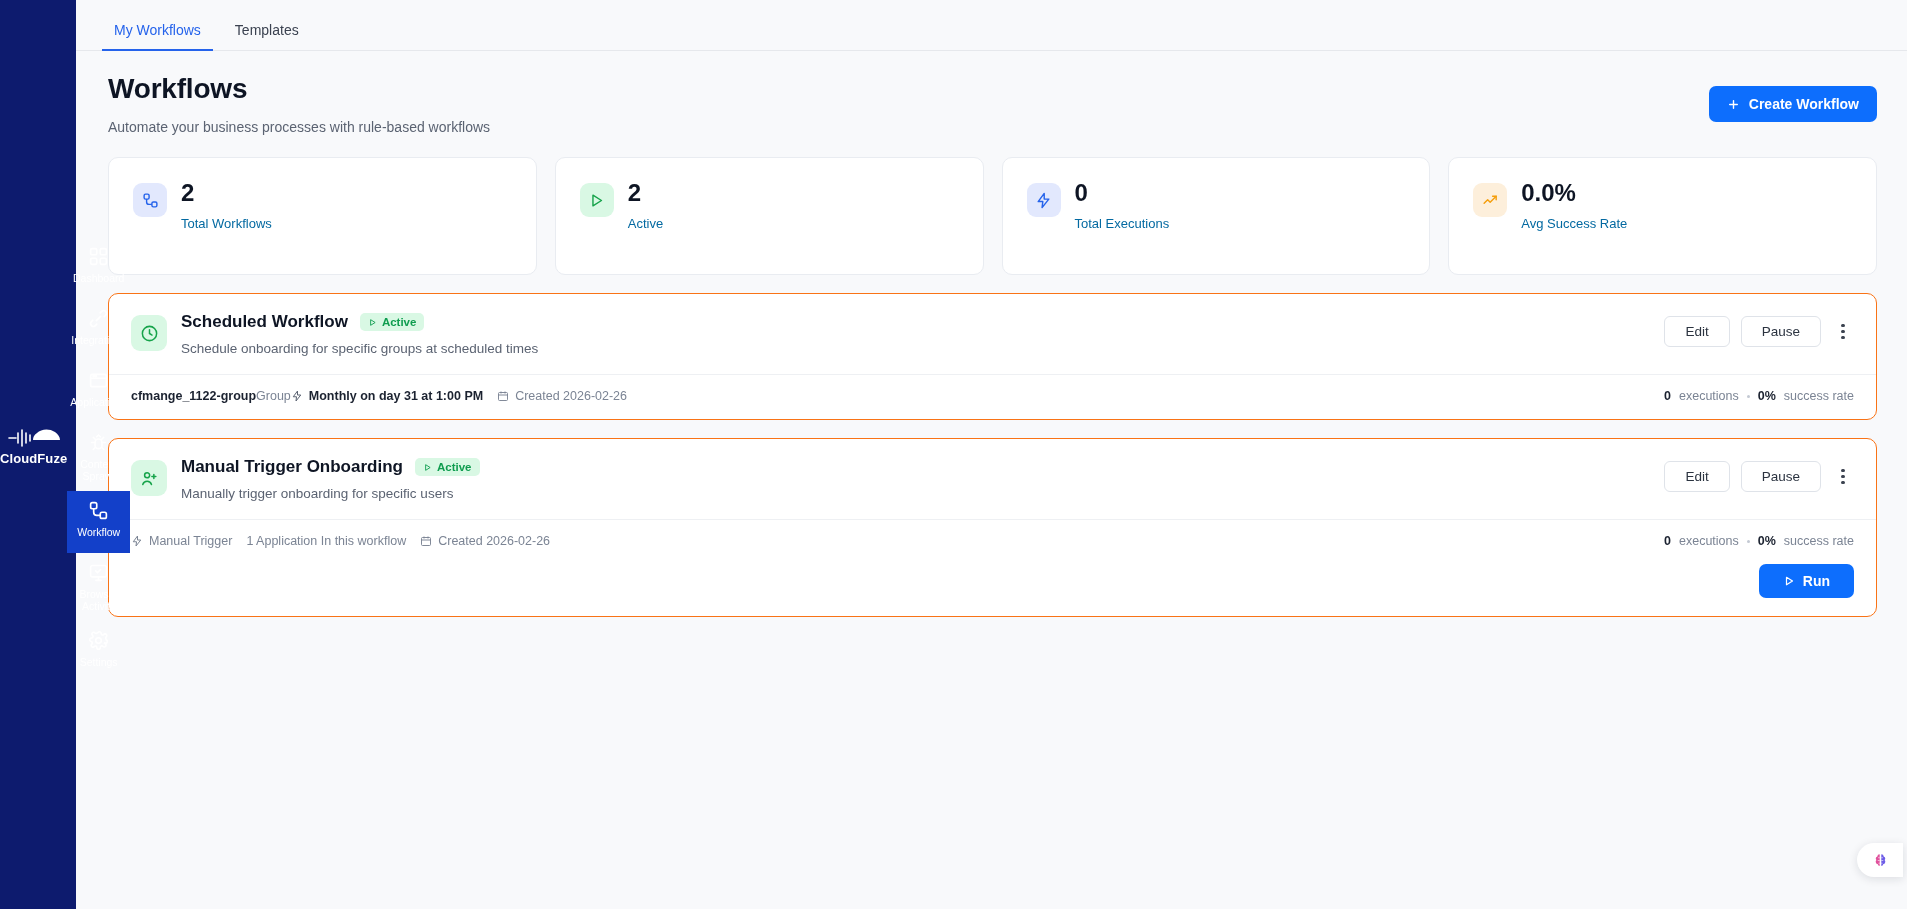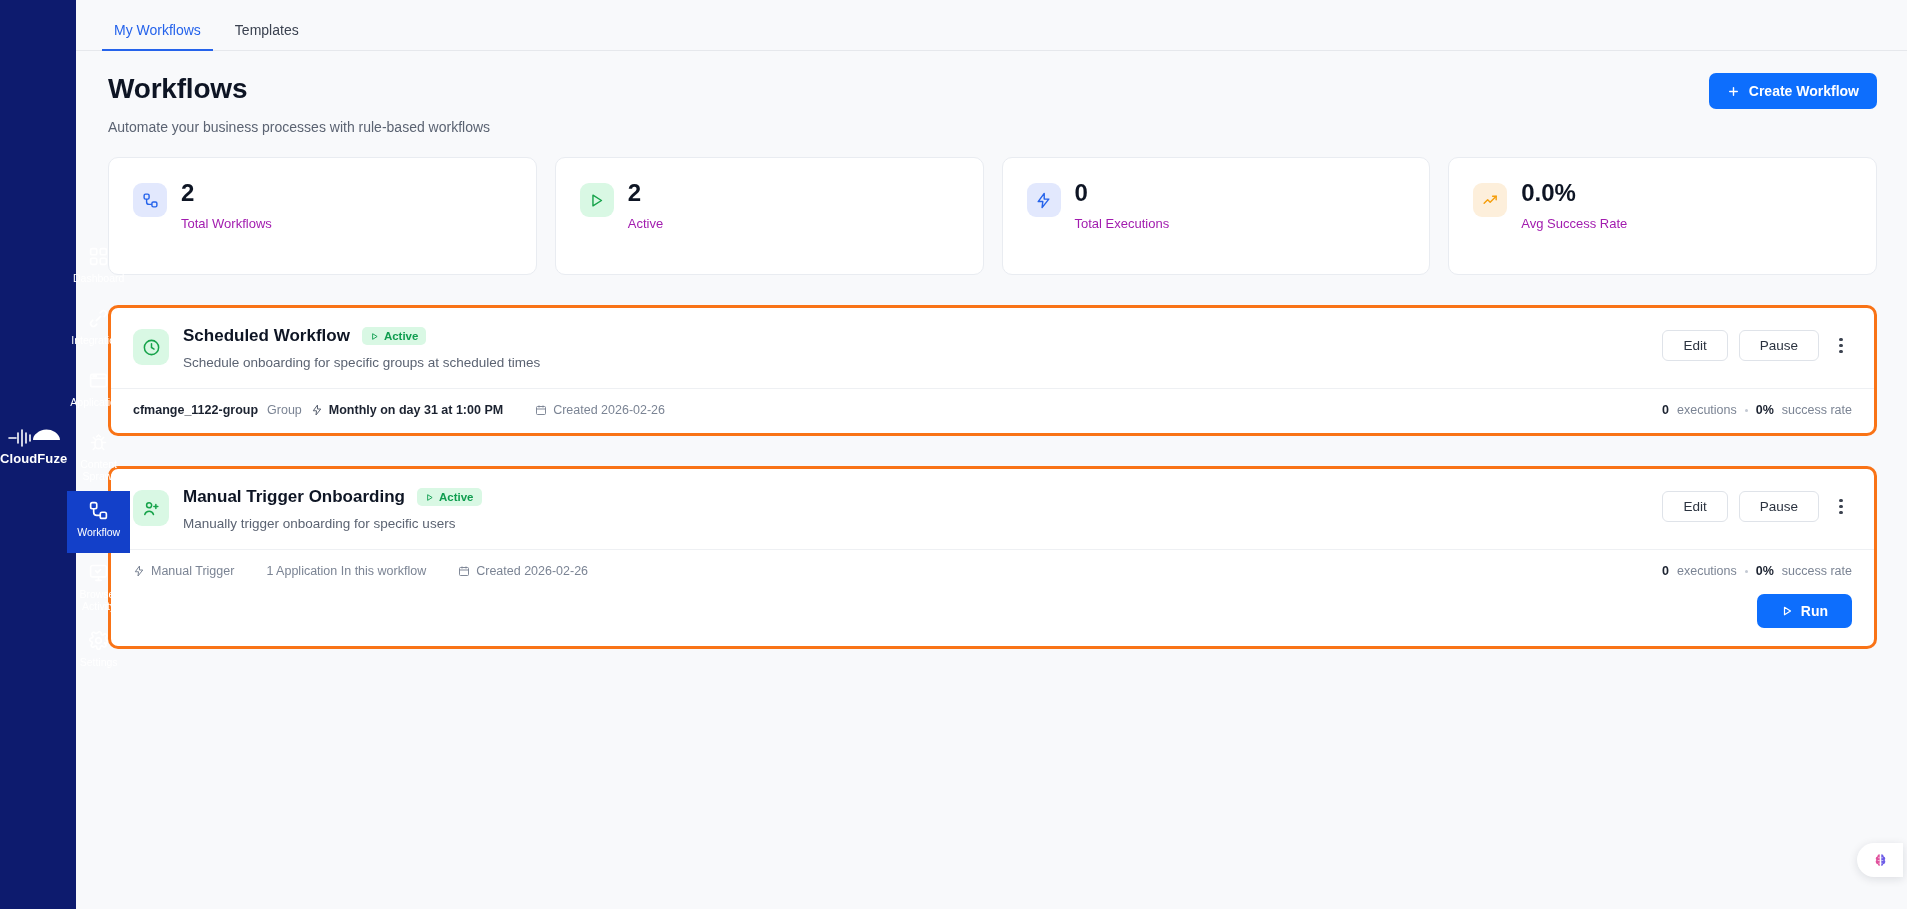--- a/index.html
+++ b/index.html
@@ -67,21 +67,21 @@
     display: flex; gap: 10px;
   }
   .tab {
     padding: 10px 12px 11px 12px; font-size: 14px; color: #3b4250;
     cursor: pointer; border-bottom: 2.5px solid transparent; margin-bottom: -1px;
   }
   .tab.active { color: #2563eb; border-bottom-color: #2563eb; font-weight: 400; }
 
   .content { padding: 22px 30px 0 32px; height: 100%; }
 
-  .page-head { display: flex; align-items: flex-start; justify-content: space-between; }
+  .page-head { display: flex; align-items: center; justify-content: space-between; }
   .page-title { font-size: 28px; font-weight: 700; color: #0e1524; letter-spacing: -.2px; }
   .page-sub { font-size: 14px; color: #5b6372; margin-top: 14px; }
   .btn-primary {
     background: #0d6efd; color: #fff; border: none; border-radius: 7px;
     height: 36px; padding: 0 18px; font-size: 14px; font-weight: 700;
     display: inline-flex; align-items: center; gap: 9px; cursor: pointer;
     font-family: "Liberation Sans", sans-serif;
   }
 
   
@@ -91,26 +91,26 @@
     height: 118px; padding: 22px 24px; display: flex; align-items: flex-start; gap: 14px;
   }
   .stat-icon {
     width: 34px; height: 34px; border-radius: 9px; flex: none;
     display: flex; align-items: center; justify-content: center; margin-top: 3px;
   }
   .stat-icon.blue { background: #e2e8fd; }
   .stat-icon.green { background: #d9f8e4; }
   .stat-icon.orange { background: #fdefdb; }
   .stat-value { font-size: 24px; font-weight: 700; color: #0e1524; line-height: 26px; }
-  .stat-label { font-size: 13px; color: #a21caf; margin-top: 10px; }
+  .stat-label { font-size: 13px; color: #0369a1; margin-top: 10px; }
 
   
   .wf-card {
-    background: #fff; border: 3px solid #f97316; border-radius: 10px;
-    margin-top: 30px; padding: 18px 22px 0 22px;
+    background: #fff; border: 1px solid #f97316; border-radius: 10px;
+    margin-top: 18px; padding: 18px 22px 0 22px;
   }
   .wf-top { display: flex; align-items: flex-start; justify-content: space-between; }
   .wf-left { display: flex; gap: 14px; }
   .wf-icon {
     width: 36px; height: 36px; border-radius: 9px; background: #d9f8e4; flex: none;
     display: flex; align-items: center; justify-content: center; margin-top: 3px;
   }
   .wf-titlerow { display: flex; align-items: center; gap: 12px; }
   .wf-title { font-size: 17px; font-weight: 700; color: #0e1524; }
   .chip {
@@ -128,21 +128,21 @@
     width: 22px; height: 28px; display: flex; flex-direction: column;
     align-items: center; justify-content: center; gap: 3px; cursor: pointer; background: none; border: none;
   }
   .kebab span { width: 3.2px; height: 3.2px; border-radius: 50%; background: #3b4250; display: block; }
 
   .wf-divider { border-top: 1px solid #eef0f3; margin: 18px -22px 0 -22px; }
   .wf-meta {
     display: flex; align-items: center; justify-content: space-between;
     padding: 14px 0 16px 0; font-size: 12.5px;
   }
-  .meta-left { display: flex; align-items: flex-end; gap: 9px; flex-wrap: wrap; color: #5b6372; }
+  .meta-left { display: flex; align-items: flex-end; gap: 0; flex-wrap: wrap; color: #5b6372; }
   .meta-item { display: inline-flex; align-items: center; gap: 6px; }
   .meta-strong { font-weight: 700; color: #1b2230; }
   .meta-muted { color: #7b8494; }
   .meta-right { display: flex; align-items: center; gap: 8px; color: #7b8494; }
   .dot-sep { width: 3px; height: 3px; border-radius: 50%; background: #c3c9d3; display: inline-block; }
 
   .wf-run-row { display: flex; justify-content: flex-end; padding: 0 0 18px 0; }
   .btn-run {
     background: #0d6efd; color: #fff; border: none; border-radius: 7px;
     height: 34px; padding: 0 24px; font-size: 14px; font-weight: 700;

